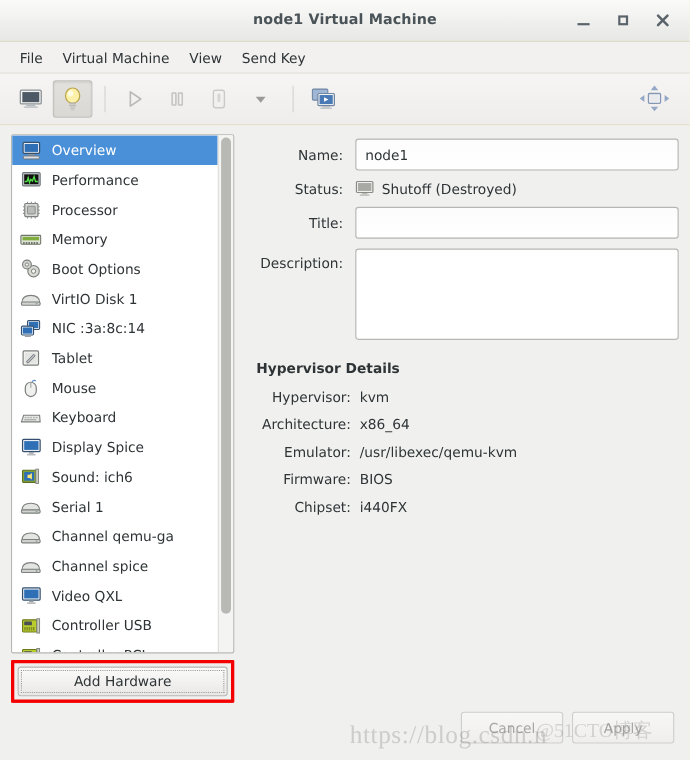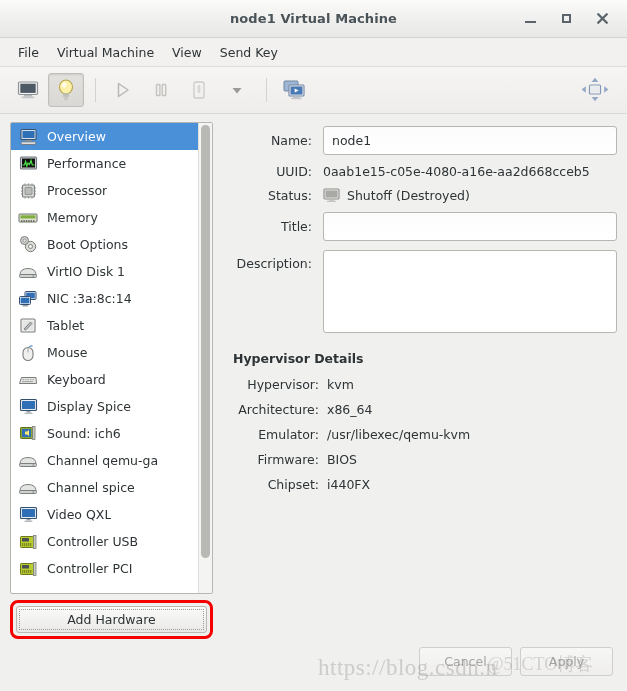--- a/index.html
+++ b/index.html
@@ -197,21 +197,21 @@
     width: 9px;
     height: 93%;
     background: #b8b8b4;
     border-radius: 5px;
   }
 
   .addhw-wrap {
     margin-top: 6px;
     padding: 3px;
     border: 3px solid #f40000;
-    border-radius: 8px;
+    border-radius: 1px;
     box-sizing: border-box;
     background: #f0f0ef;
   }
   .addhw-btn {
     height: 27px;
     background: linear-gradient(to bottom,#fbfbfa,#e9e8e6);
     border: 1px solid #b8b7b3;
     border-radius: 3px;
     display: flex;
     align-items: center;
@@ -605,20 +605,30 @@
               <svg width="19" height="17" viewBox="0 0 19 17">
                 <rect x="1.5" y="2.5" width="12" height="11" rx="0.8" fill="#8aa832" stroke="#5c6f22" stroke-width="1"></rect>
                 <rect x="3" y="4" width="9" height="8" fill="#2f6fb5"></rect>
                 <path d="M6 6.5 h2 l2-1.5 v6 l-2-1.5 h-2 z" fill="#ffe877"></path>
                 <rect x="13.5" y="1.5" width="2.5" height="13" fill="#c8cbc2" stroke="#7b7f74" stroke-width="0.8"></rect>
               </svg>
             </span>
             <span class="sb-label">Sound: ich6</span>
           </div>
 
+          <div class="sb-item">
+            <span class="sb-icon">
+              <svg width="20" height="14" viewBox="0 0 20 14">
+                <path d="M2 10 Q2 3.5 10 3.5 Q18 3.5 18 10 Z" fill="#e3e5e2" stroke="#7d817d" stroke-width="1"></path>
+                <rect x="1.5" y="9.5" width="17" height="3" rx="1.2" fill="#cfd2ce" stroke="#7d817d" stroke-width="1"></rect>
+                <circle cx="15.3" cy="11" r="0.9" fill="#9aa0a5"></circle>
+              </svg>
+            </span>
+            <span class="sb-label">Serial 1</span>
+          </div>
 
           <div class="sb-item">
             <span class="sb-icon">
               <svg width="20" height="14" viewBox="0 0 20 14">
                 <path d="M2 10 Q2 3.5 10 3.5 Q18 3.5 18 10 Z" fill="#e3e5e2" stroke="#7d817d" stroke-width="1"></path>
                 <rect x="1.5" y="9.5" width="17" height="3" rx="1.2" fill="#cfd2ce" stroke="#7d817d" stroke-width="1"></rect>
                 <circle cx="15.3" cy="11" r="0.9" fill="#9aa0a5"></circle>
               </svg>
             </span>
             <span class="sb-label">Channel qemu-ga</span>
@@ -699,24 +709,20 @@
     <div class="detail">
 
 
       <div class="frow">
         <div class="flabel">Name:</div>
         <div class="tinput">
           <span>node1</span>
         </div>
       </div>
 
-      <div class="frow">
-        <div class="flabel">UUID:</div>
-        <div class="fvalue mono">0aab1e15-c05e-4080-a16e-aa2d668cceb5</div>
-      </div>
 
       <div class="frow">
         <div class="flabel">Status:</div>
         <div class="statusrow">
           <span class="status-icon">
             <svg width="17" height="15" viewBox="0 0 17 15">
               <rect x="1" y="1" width="15" height="10" rx="1" fill="#f0f0ee" stroke="#8a8a86" stroke-width="1.1"></rect>
               <rect x="2.4" y="2.4" width="12.2" height="7.2" fill="#a9a9a5"></rect>
               <rect x="6" y="11.5" width="5" height="1.2" fill="#b6b6b2"></rect>
               <rect x="4" y="12.7" width="9" height="1.4" rx="0.6" fill="#c4c4c0"></rect>

